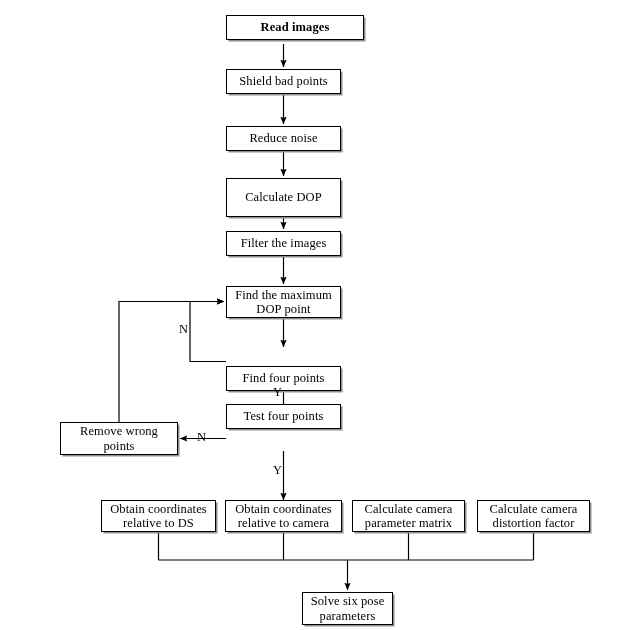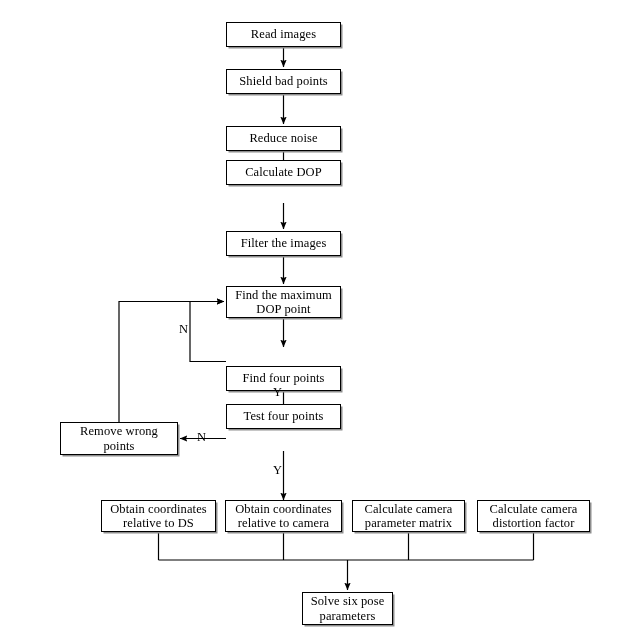--- a/index.html
+++ b/index.html
@@ -86,33 +86,33 @@
 
       <line x1="158.5" y1="532" x2="158.5" y2="560"></line>
       <line x1="283.5" y1="532" x2="283.5" y2="560"></line>
       <line x1="408.5" y1="532" x2="408.5" y2="560"></line>
       <line x1="533.5" y1="532" x2="533.5" y2="560"></line>
       <line x1="158.5" y1="560" x2="533.5" y2="560"></line>
       <line x1="347.5" y1="560" x2="347.5" y2="590" marker-end="url(#ah)"></line>
     </g>
   </svg>
 
-  <div class="node" style="left:226px; top:22px; width:115px; height:25px;">
+  <div class="node" style="left:226px; top:15px; width:138px; height:25px;font-weight:bold;">
     <span class="txt">Read images</span>
   </div>
 
   <div class="node" style="left:226px; top:69px; width:115px; height:25px;">
     <span class="txt">Shield bad points</span>
   </div>
 
   <div class="node" style="left:226px; top:126px; width:115px; height:25px;">
     <span class="txt">Reduce noise</span>
   </div>
 
-  <div class="node" style="left:226px; top:160px; width:115px; height:25px;">
+  <div class="node" style="left:226px; top:178px; width:115px; height:39px;">
     <span class="txt">Calculate DOP</span>
   </div>
 
   <div class="node" style="left:226px; top:231px; width:115px; height:25px;">
     <span class="txt">Filter the images</span>
   </div>
 
   <div class="node" style="left:226px; top:286px; width:115px; height:32px;justify-content:center;">
     <span class="txt">Find the maximum
 DOP point</span>

